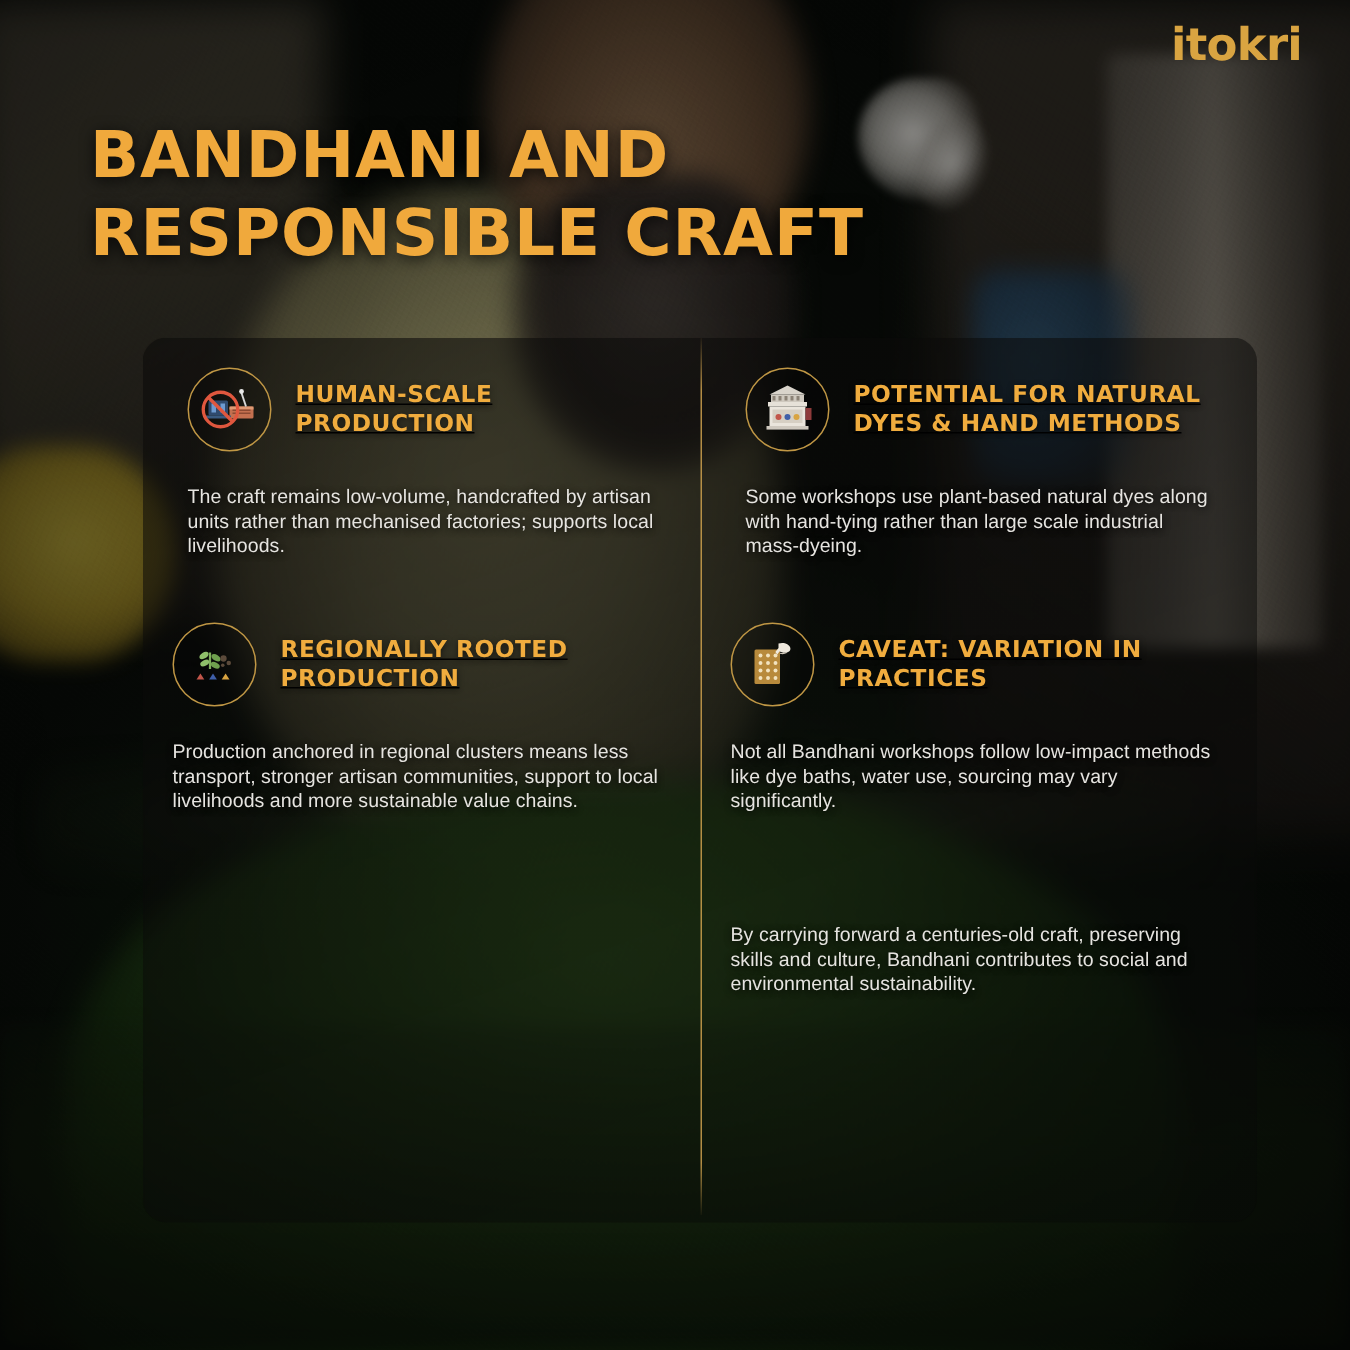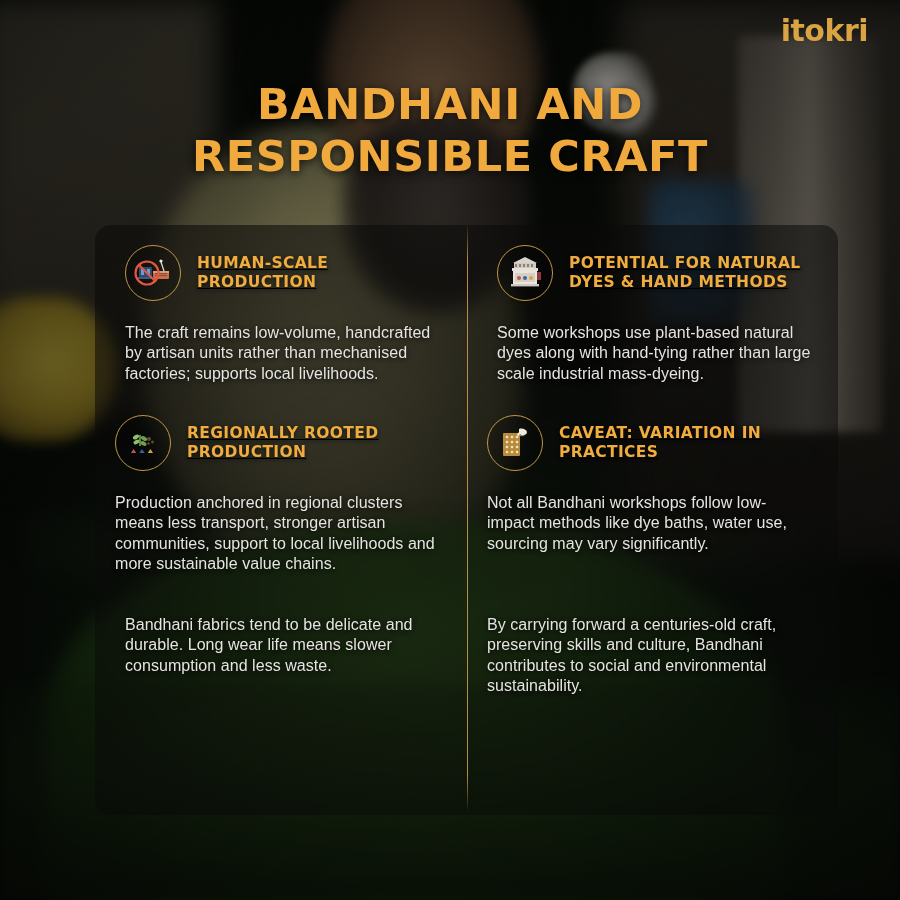--- a/index.html
+++ b/index.html
@@ -76,21 +76,21 @@
     background:radial-gradient(ellipse 78% 72% at 50% 46%, rgba(0,0,0,0) 30%, rgba(0,0,0,.34) 72%, rgba(0,0,0,.62) 100%); }
   .bg-darken { position:absolute; inset:0; background:rgba(8,8,8,.30); }
 
   
   .logo { position:absolute; right:32px; top:16px; z-index:12;
     font-size:30px; font-weight:700; letter-spacing:-.5px;
     color:#d9a441; font-family:"DejaVu Sans", sans-serif; line-height:1; }
 
   
   .title { position:absolute; left:0; right:0; top:78px; z-index:11;
-    text-align:center; color:#f0a93c;
+    text-align:left; color:#f0a93c;
     font-family:"DejaVu Sans", sans-serif;
     font-size:43px; font-weight:700; line-height:1.22; letter-spacing:.6px;
     text-shadow:0 2px 10px rgba(0,0,0,.75); padding:0 60px; }
 
   
   .panel { position:absolute; left:95px; top:225px; width:743px; height:590px;
     z-index:10; border-radius:16px;
     background:linear-gradient(160deg, rgba(12,11,10,.60) 0%, rgba(10,10,9,.52) 45%, rgba(8,10,8,.46) 100%);
     backdrop-filter:blur(1px); }
   .divider { position:absolute; left:372px; top:0; width:1px; height:585px;
@@ -105,21 +105,21 @@
 
   .card-head { display:flex; align-items:flex-start; gap:16px;text-decoration:underline; }
   .ico-wrap { flex:0 0 auto; width:56px; height:56px; border-radius:50%;
     border:1.4px solid #c09745; display:flex; align-items:center; justify-content:center;
     background:rgba(0,0,0,.18); position:relative; overflow:hidden; }
   .ico-wrap svg { display:block; }
   .card-title { color:#f0ac3e; font-family:"DejaVu Sans", sans-serif;
     font-size:15.5px; font-weight:700; line-height:1.22; letter-spacing:.35px;
     padding-top:9px; max-width:255px; text-transform:uppercase;
     text-shadow:0 1px 4px rgba(0,0,0,.6); }
-  .card-body { color:#e6e4e0; font-size:16px; line-height:1.28;
+  .card-body { color:#e6e4e0; font-size:13px; line-height:1.28;
     margin-top:22px; max-width:330px; letter-spacing:.05px;
     text-shadow:0 1px 5px rgba(0,0,0,.85); }
   .card.right .card-body { max-width:345px; }
   .row3 .card-body { margin-top:30px; }
 </style>
 </head>
 <body>
 
 <div class="bg">
   <div class="bg-base"></div>
@@ -241,21 +241,20 @@
             <path d="M23 4c3.5-1.2 7 .4 7.8 2.6.7 2-1 3.4-3.4 3.6-1.4.1-2.6-.3-3.6-1l-1.6 2.2-1.3-1.8 2.1-2.6z" fill="#efe9dd"></path>
             <path d="M24 10.5c1.6.4 3.2.2 4.4-.5" stroke="#cfc7b8" stroke-width=".8" fill="none"></path>
           </svg>
         </div>
         <div class="card-title">CAVEAT: VARIATION IN PRACTICES</div>
       </div>
       <div class="card-body">Not all Bandhani workshops follow low-impact methods like dye baths, water use, sourcing may vary significantly.</div>
     </div>
 
     <div class="card row3">
-      <div class="card-body">Bandhani fabrics tend to be delicate and durable. Long wear life means slower consumption and less waste.</div>
     </div>
 
     <div class="card right row3">
       <div class="card-body">By carrying forward a centuries-old craft, preserving skills and culture, Bandhani contributes to social and environmental sustainability.</div>
     </div>
 
   </div>
 </div>
 
 </body></html>

